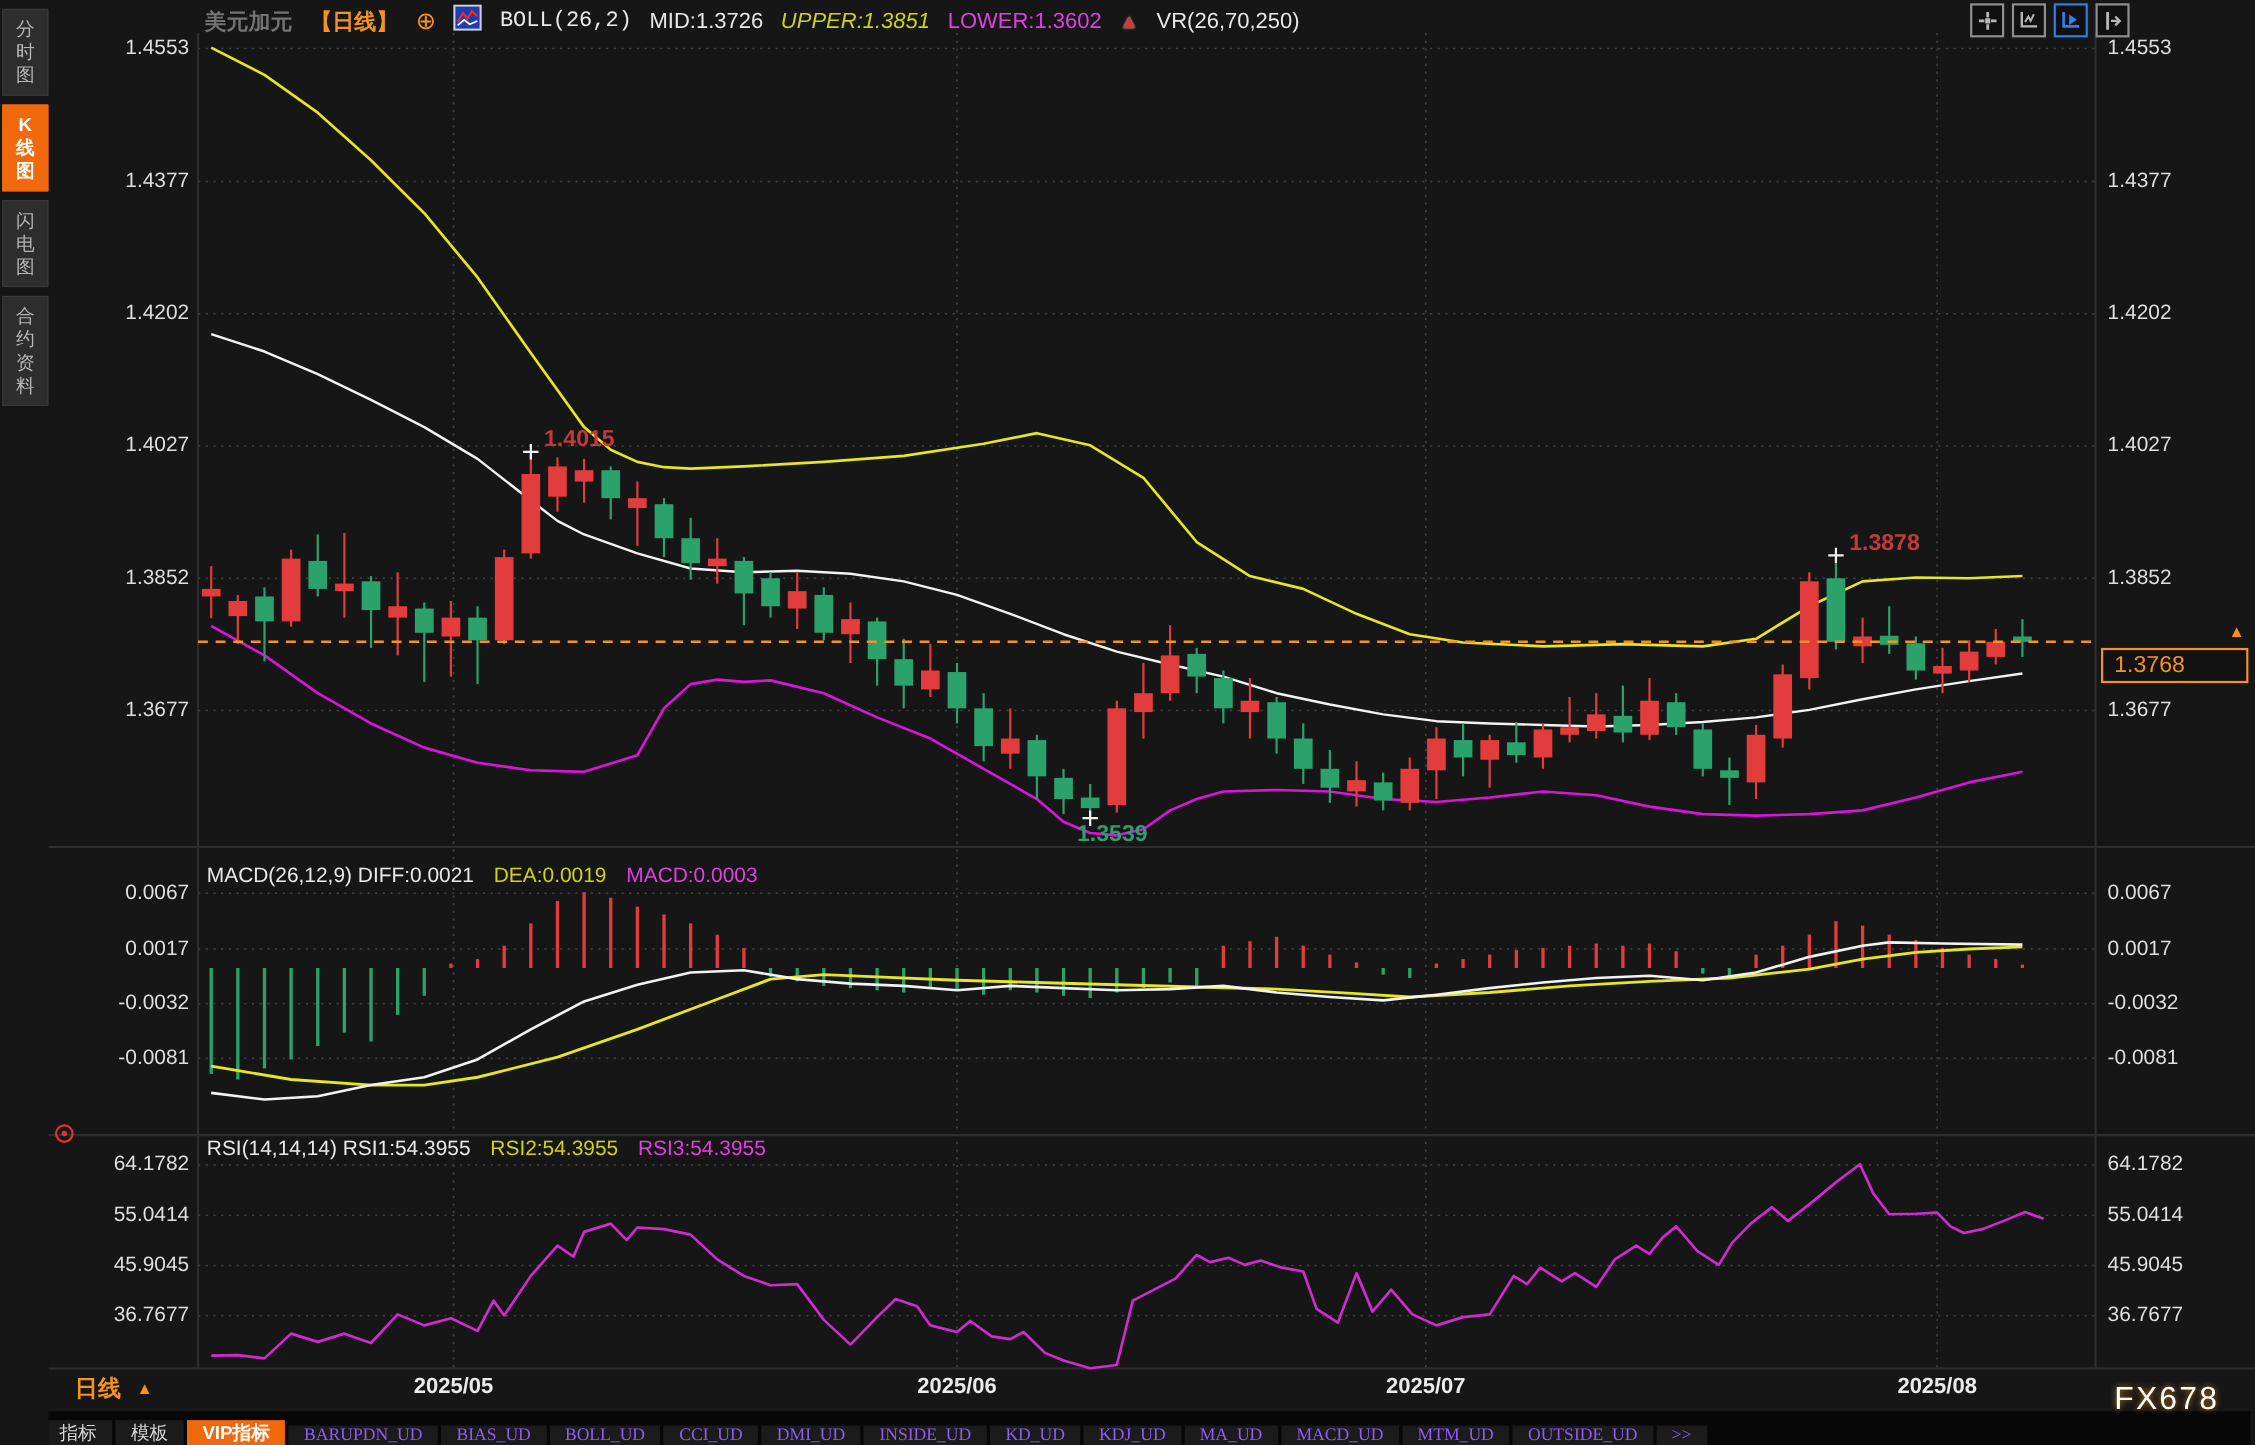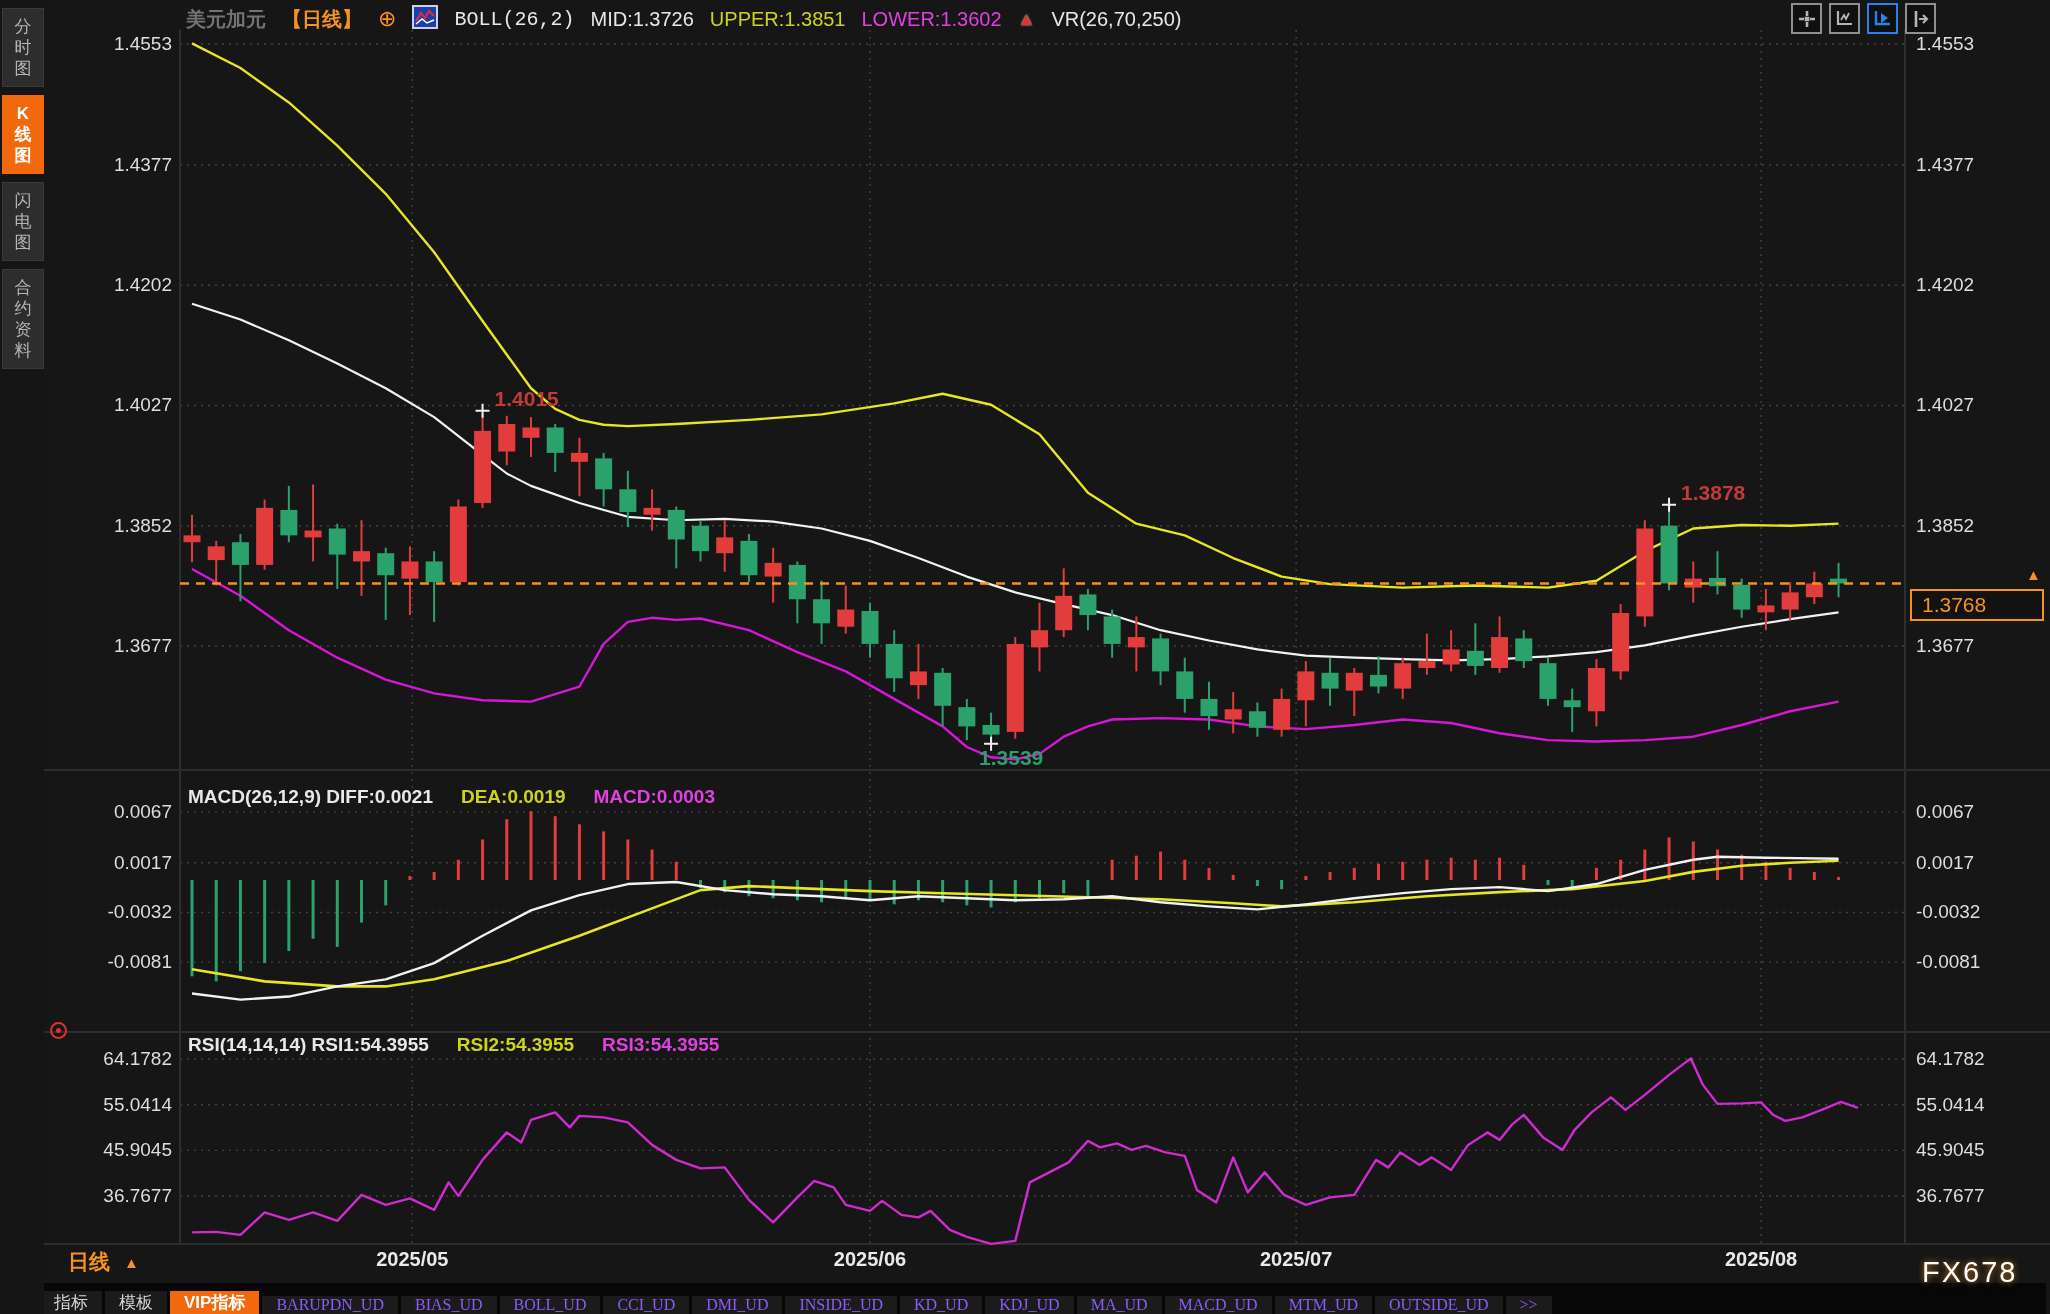--- a/index.html
+++ b/index.html
@@ -19,21 +19,21 @@
   #toolbar{position:absolute;left:1791px;top:3px;display:flex;gap:7px;z-index:25;}
   .tool-btn{width:27px;height:27px;border:2px solid #8f8f8f;background:#101010;display:flex;
             align-items:center;justify-content:center;cursor:pointer;}
   .tool-btn.active{border-color:#2f7fe8;}
   
   .ylab{position:absolute;font-size:19px;color:#dedede;line-height:22px;white-space:nowrap;}
   .ylab.left{width:128px;text-align:right;}
   
   #chart{position:absolute;left:0;top:0;z-index:5;}
   
-  .ind-header{position:absolute;display:flex;gap:28px;font-size:19px;z-index:20;white-space:nowrap;font-weight:bold;}
+  .ind-header{position:absolute;display:flex;gap:18px;font-size:19px;z-index:20;white-space:nowrap;}
   
   #price-tag{position:absolute;left:1910px;top:589px;width:134px;height:32px;border:2px solid #f6921e;
              background:#121212;color:#f6921e;font-size:21px;display:flex;align-items:center;
              padding-left:10px;z-index:22;box-sizing:border-box;}
   #price-arrow{position:absolute;left:2026px;top:566px;color:#f6921e;font-size:15px;z-index:22;}
   
   #interval-label{position:absolute;left:68px;top:1248px;color:#f6921e;font-size:21px;font-weight:bold;
                   display:flex;align-items:center;gap:14px;z-index:20;cursor:pointer;}
   #interval-label .tri{font-size:15px;}
   #alert-icon{position:absolute;left:50px;top:1022px;width:13px;height:13px;border:2px solid #e03030;
@@ -85,21 +85,21 @@
       </span>
       <span class="hit">
         <span><svg width="26" height="24" viewBox="0 0 26 24">
             <rect x="1" y="1" width="24" height="22" fill="#1d3db0" stroke="#cdd2e8" stroke-width="2"></rect>
             <polyline points="4,16 9,8 13,13 17,6 22,11" fill="none" stroke="#e03030" stroke-width="2"></polyline>
             <polyline points="4,19 10,14 15,18 22,15" fill="none" stroke="#ffffff" stroke-width="1.5"></polyline>
           </svg></span>
       </span>
       <span class="hit" style="color: rgb(232, 232, 232); font-family: Liberation Mono, monospace;">BOLL(26,2)</span>
       <span class="hit" style="color: rgb(232, 232, 232);">MID:1.3726</span>
-      <span class="hit" style="color: rgb(204, 212, 26);">UPPER:1.3851</span>
+      <span class="hit" style="color: rgb(204, 212, 26); font-style: italic;">UPPER:1.3851</span>
       <span class="hit" style="color: rgb(224, 64, 224);">LOWER:1.3602</span>
       <span class="hit">
         <span style="color: rgb(224, 48, 48); font-size: 18px; text-shadow: rgb(255, 255, 255) 0px 0px 2px;">▲</span>
       </span>
       <span class="hit" style="color: rgb(232, 232, 232);">VR(26,70,250)</span>
     </div>
 
   <div id="toolbar">
       <div class="tool-btn">
         <svg width="22" height="22" viewBox="0 0 22 22">

